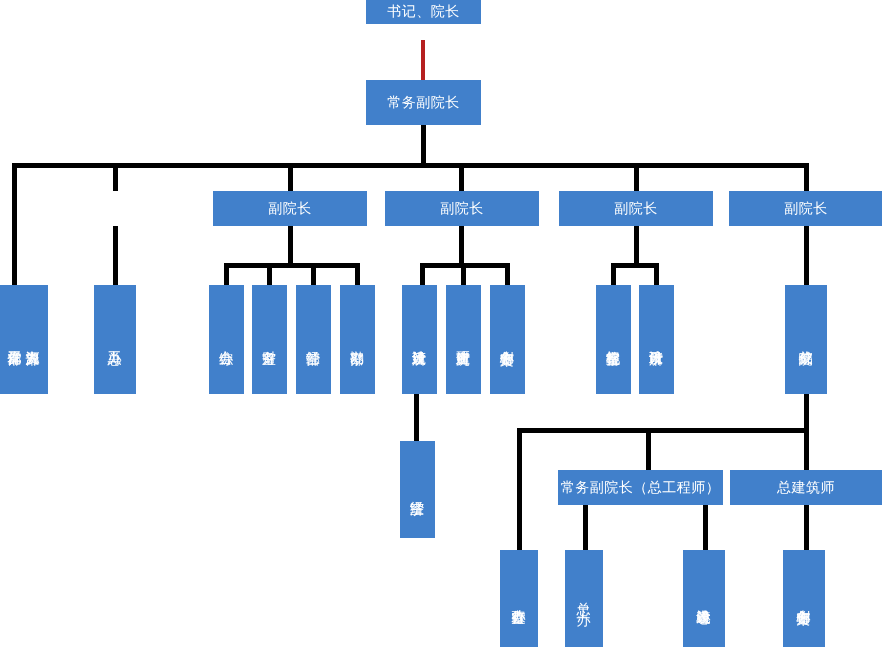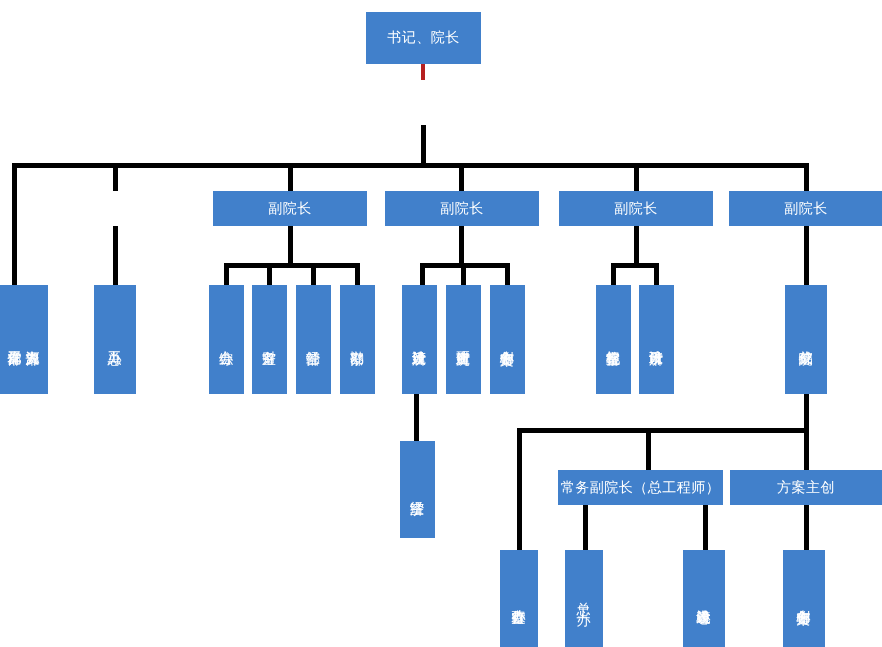--- a/index.html
+++ b/index.html
@@ -119,24 +119,27 @@
   <div class="ln" style="left:517px; top:428px; width:292px; height:5px;"></div>
   <div class="ln" style="left:517px; top:428px; width:5px; height:122px;"></div>
   <div class="ln" style="left:646px; top:428px; width:5px; height:42px;"></div>
   <div class="ln" style="left:804px; top:428px; width:5px; height:42px;"></div>
 
   <div class="ln" style="left:583px; top:505px; width:5px; height:45px;"></div>
   <div class="ln" style="left:703px; top:505px; width:5px; height:45px;"></div>
 
   <div class="ln" style="left:804px; top:505px; width:5px; height:45px;"></div>
 
-  <div class="node h" style="left:366px; top:12px; width:115px; height:52px;">
+  <div class="node h" style="left:366px; top:0px; width:115px; height:24px;">
     <span>书记、院长</span>
   </div>
 
+  <div class="node h" style="left:366px; top:80px; width:115px; height:45px;">
+    <span>常务副院长</span>
+  </div>
 
 
   <div class="node h" style="left:213px; top:191px; width:154px; height:35px;">
     <span>副院长</span>
   </div>
 
   <div class="node h" style="left:385px; top:191px; width:154px; height:35px;">
     <span>副院长</span>
   </div>
 
@@ -201,21 +204,21 @@
 
   <div class="node v" style="left:400px; top:441px; width:35px; height:97px;">
     <span>经济室</span>
   </div>
 
   <div class="node h" style="left:558px; top:470px; width:165px; height:35px;">
     <span>常务副院长（总工程师）</span>
   </div>
 
   <div class="node h" style="left:730px; top:470px; width:152px; height:35px;">
-    <span>方案主创</span>
+    <span>总建筑师</span>
   </div>
 
   <div class="node v" style="left:500px; top:550px; width:38px; height:97px;">
     <span>行政办公室</span>
   </div>
 
   <div class="node v" style="left:565px; top:550px; width:38px; height:97px;">
     <span class="spaced">总工办</span>
   </div>
 

